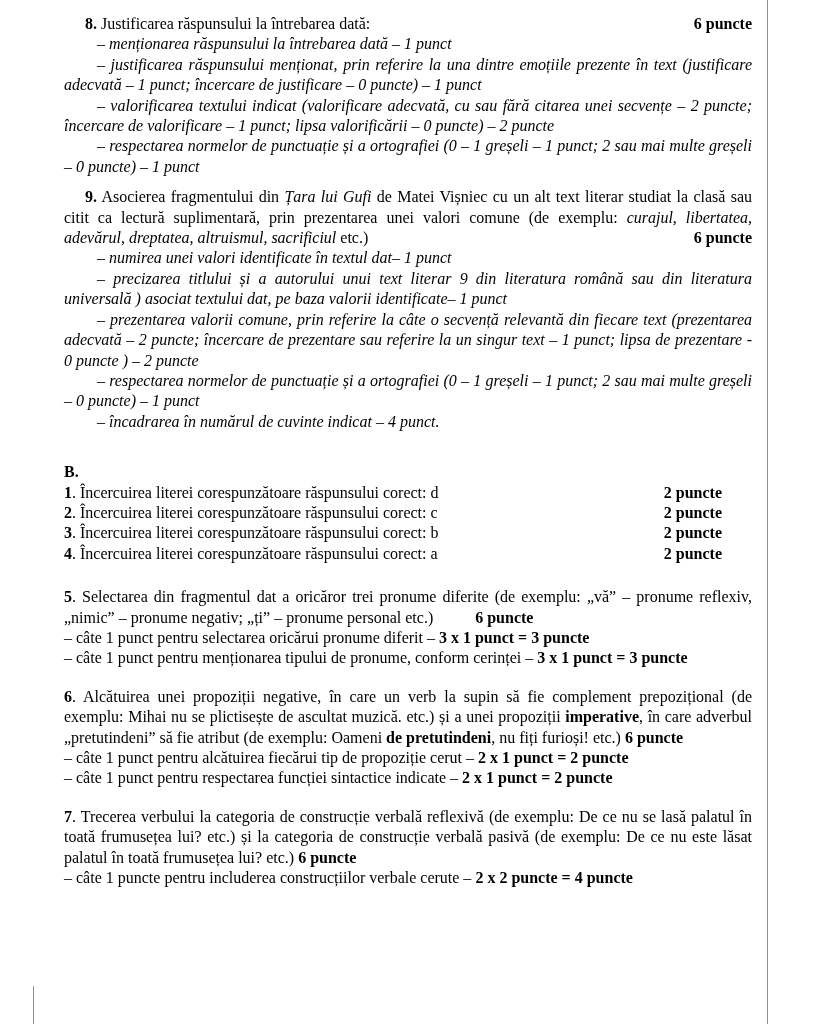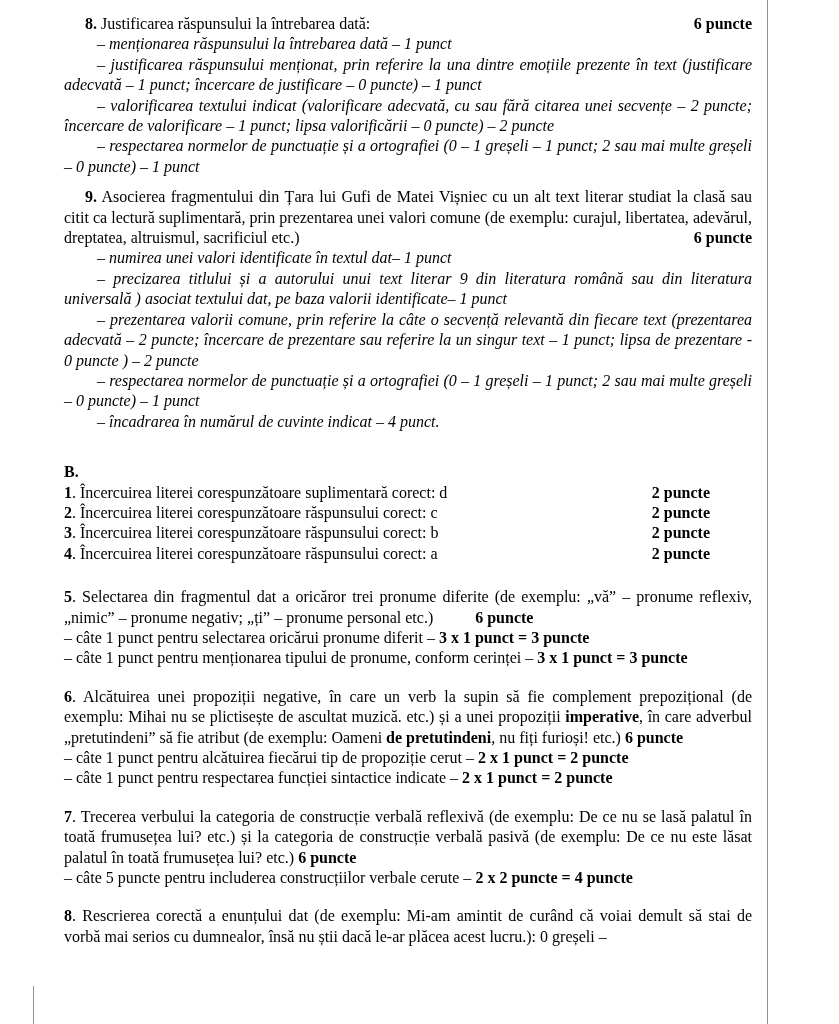--- a/index.html
+++ b/index.html
@@ -17,24 +17,24 @@
   .page {
     position: absolute;
     inset: 0;
     padding: 14px 87px 0 64px;
     text-align: justify;
   }
   p.para { margin: 0; }
   .indented .para-heading { text-indent: 21px; }
   .indented .para-bullet  { text-indent: 33px; font-style: italic; }
   .bold   { font-weight: bold; }
-  .italic { }
+  .italic { font-style: italic; }
   .gap    { margin-left: 42px; }
   .points { float: right; font-weight: bold; }
-  .points-inset { margin-right: 42px; }
+  .points-inset { margin-right: 30px; }
   section[data-name="item-9"]    { margin-top: 10px; }
   section[data-name="section-b"] { margin-top: 30px; }
   section[data-name="item-5"]    { margin-top: 23px; }
   section[data-name="item-6"],
   section[data-name="item-7"],
   section[data-name="item-8b"]   { margin-top: 18px; }
   .vline-right {
     position: absolute; left: 767px; top: 0;
     width: 1px; height: 1024px;
     background: var(--rule-color, #8f8f8f);
@@ -60,38 +60,35 @@
       <section class="block indented" data-name="item-9">
         <p class="para para-heading" data-name="item-heading"><span class="run bold" data-name="text-run">9.</span><span class="run" data-name="text-run"> Asocierea fragmentului din </span><span class="run italic" data-name="text-run">Țara lui Gufi</span><span class="run" data-name="text-run"> de Matei Vișniec cu un alt text literar studiat la clasă sau citit ca lectură suplimentară, prin prezentarea unei valori comune (de exemplu: </span><span class="run italic" data-name="text-run">curajul, libertatea, adevărul, dreptatea, altruismul, sacrificiul</span><span class="run" data-name="text-run"> etc.)</span><span class="points" data-name="points-value">6 puncte</span></p>
         <p class="para para-bullet" data-name="criterion-line"><span class="run" data-name="text-run">– numirea unei valori identificate în textul dat– 1 punct</span></p>
         <p class="para para-bullet" data-name="criterion-line"><span class="run" data-name="text-run">– precizarea titlului și a autorului unui text literar 9 din literatura română sau din literatura universală ) asociat textului dat, pe baza valorii identificate– 1 punct</span></p>
         <p class="para para-bullet" data-name="criterion-line"><span class="run" data-name="text-run">– prezentarea valorii comune, prin referire la câte o secvență relevantă din fiecare text (prezentarea adecvată – 2 puncte; încercare de prezentare sau referire la un singur text – 1 punct; lipsa de prezentare - 0 puncte ) – 2 puncte</span></p>
         <p class="para para-bullet" data-name="criterion-line"><span class="run" data-name="text-run">– respectarea normelor de punctuație și a ortografiei (0 – 1 greșeli – 1 punct; 2 sau mai multe greșeli – 0 puncte) – 1 punct</span></p>
         <p class="para para-bullet" data-name="criterion-line"><span class="run" data-name="text-run">– încadrarea în numărul de cuvinte indicat – 4 punct.</span></p>
       </section>
       <section class="block" data-name="section-b">
         <p class="para para-line" data-name="text-line"><span class="run bold" data-name="text-run">B.</span></p>
-        <p class="para para-line" data-name="text-line"><span class="run bold" data-name="text-run">1</span><span class="run" data-name="text-run">. Încercuirea literei corespunzătoare suplimentară corect: d</span><span class="points points-inset" data-name="points-value">2 puncte</span></p>
+        <p class="para para-line" data-name="text-line"><span class="run bold" data-name="text-run">1</span><span class="run" data-name="text-run">. Încercuirea literei corespunzătoare răspunsului corect: d</span><span class="points points-inset" data-name="points-value">2 puncte</span></p>
         <p class="para para-line" data-name="text-line"><span class="run bold" data-name="text-run">2</span><span class="run" data-name="text-run">. Încercuirea literei corespunzătoare răspunsului corect: c</span><span class="points points-inset" data-name="points-value">2 puncte</span></p>
         <p class="para para-line" data-name="text-line"><span class="run bold" data-name="text-run">3</span><span class="run" data-name="text-run">. Încercuirea literei corespunzătoare răspunsului corect: b</span><span class="points points-inset" data-name="points-value">2 puncte</span></p>
         <p class="para para-line" data-name="text-line"><span class="run bold" data-name="text-run">4</span><span class="run" data-name="text-run">. Încercuirea literei corespunzătoare răspunsului corect: a</span><span class="points points-inset" data-name="points-value">2 puncte</span></p>
       </section>
       <section class="block" data-name="item-5">
         <p class="para para-line" data-name="text-line"><span class="run bold" data-name="text-run">5</span><span class="run" data-name="text-run">. Selectarea din fragmentul dat a oricăror trei pronume diferite (de exemplu: „vă” – pronume reflexiv, „nimic” – pronume negativ; „ți” – pronume personal etc.)</span><span class="run bold gap" data-name="points-value">6 puncte</span></p>
         <p class="para para-line" data-name="text-line"><span class="run" data-name="text-run">– câte 1 punct pentru selectarea oricărui pronume diferit – </span><span class="run bold" data-name="points-value">3 x 1 punct = 3 puncte</span></p>
         <p class="para para-line" data-name="text-line"><span class="run" data-name="text-run">– câte 1 punct pentru menționarea tipului de pronume, conform cerinței – </span><span class="run bold" data-name="points-value">3 x 1 punct = 3 puncte</span></p>
       </section>
       <section class="block" data-name="item-6">
         <p class="para para-line" data-name="text-line"><span class="run bold" data-name="text-run">6</span><span class="run" data-name="text-run">. Alcătuirea unei propoziții negative, în care un verb la supin să fie complement prepozițional (de exemplu: Mihai nu se plictisește de ascultat muzică. etc.) și a unei propoziții </span><span class="run bold" data-name="text-run">imperative</span><span class="run" data-name="text-run">, în care adverbul „pretutindeni” să fie atribut (de exemplu: Oameni </span><span class="run bold" data-name="text-run">de pretutindeni</span><span class="run" data-name="text-run">, nu fiți furioși! etc.) </span><span class="run bold" data-name="points-value">6 puncte</span></p>
         <p class="para para-line" data-name="text-line"><span class="run" data-name="text-run">– câte 1 punct pentru alcătuirea fiecărui tip de propoziție cerut – </span><span class="run bold" data-name="points-value">2 x 1 punct = 2 puncte</span></p>
         <p class="para para-line" data-name="text-line"><span class="run" data-name="text-run">– câte 1 punct pentru respectarea funcției sintactice indicate – </span><span class="run bold" data-name="points-value">2 x 1 punct = 2 puncte</span></p>
       </section>
       <section class="block" data-name="item-7">
         <p class="para para-line" data-name="text-line"><span class="run bold" data-name="text-run">7</span><span class="run" data-name="text-run">. Trecerea verbului la categoria de construcție verbală reflexivă (de exemplu: De ce nu se lasă palatul în toată frumusețea lui? etc.) și la categoria de construcție verbală pasivă (de exemplu: De ce nu este lăsat palatul în toată frumusețea lui? etc.) </span><span class="run bold" data-name="points-value">6 puncte</span></p>
-        <p class="para para-line" data-name="text-line"><span class="run" data-name="text-run">– câte 5 puncte pentru includerea construcțiilor verbale cerute – </span><span class="run bold" data-name="points-value">2 x 2 puncte = 4 puncte</span></p>
-      </section>
-      <section class="block" data-name="item-8b">
-        <p class="para para-line" data-name="text-line"><span class="run bold" data-name="text-run">8</span><span class="run" data-name="text-run">. Rescrierea corectă a enunțului dat (de exemplu: Mi-am amintit de curând că voiai demult să stai de vorbă mai serios cu dumnealor, însă nu știi dacă le-ar plăcea acest lucru.): 0 greșeli –</span></p>
+        <p class="para para-line" data-name="text-line"><span class="run" data-name="text-run">– câte 1 puncte pentru includerea construcțiilor verbale cerute – </span><span class="run bold" data-name="points-value">2 x 2 puncte = 4 puncte</span></p>
       </section>
     </main>
   <div class="vline-right" data-name="table-border-right"></div>
   <div class="vline-bottom-left" data-name="table-border-left"></div>
 </div>
 
 </body></html>

